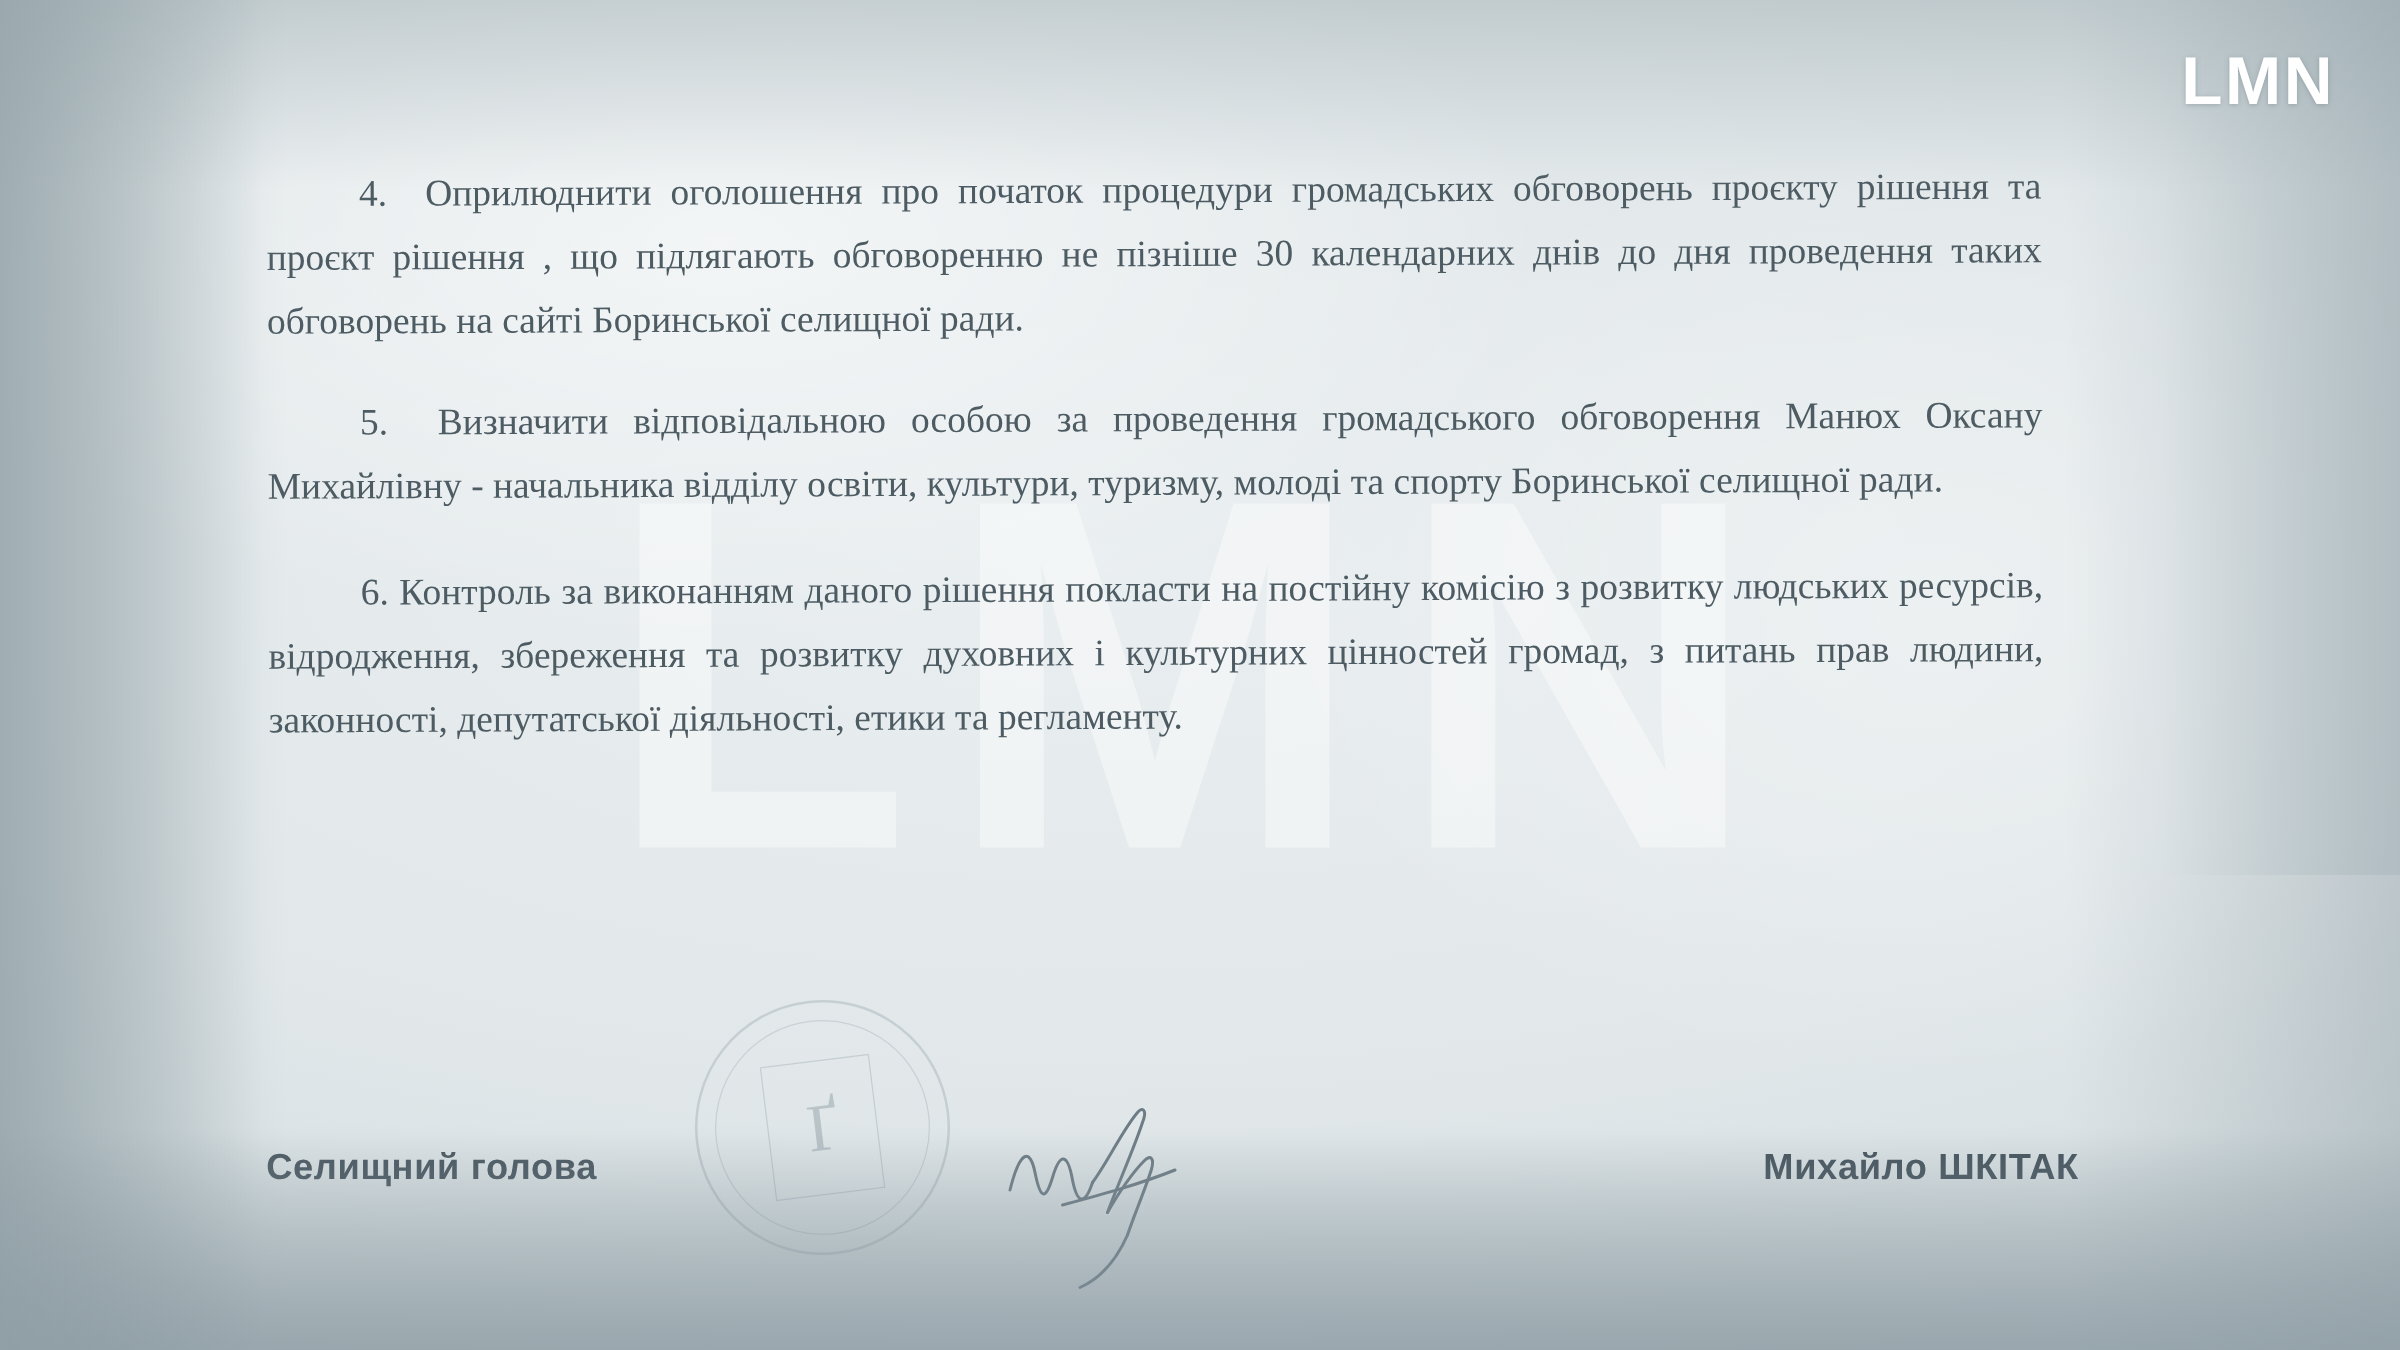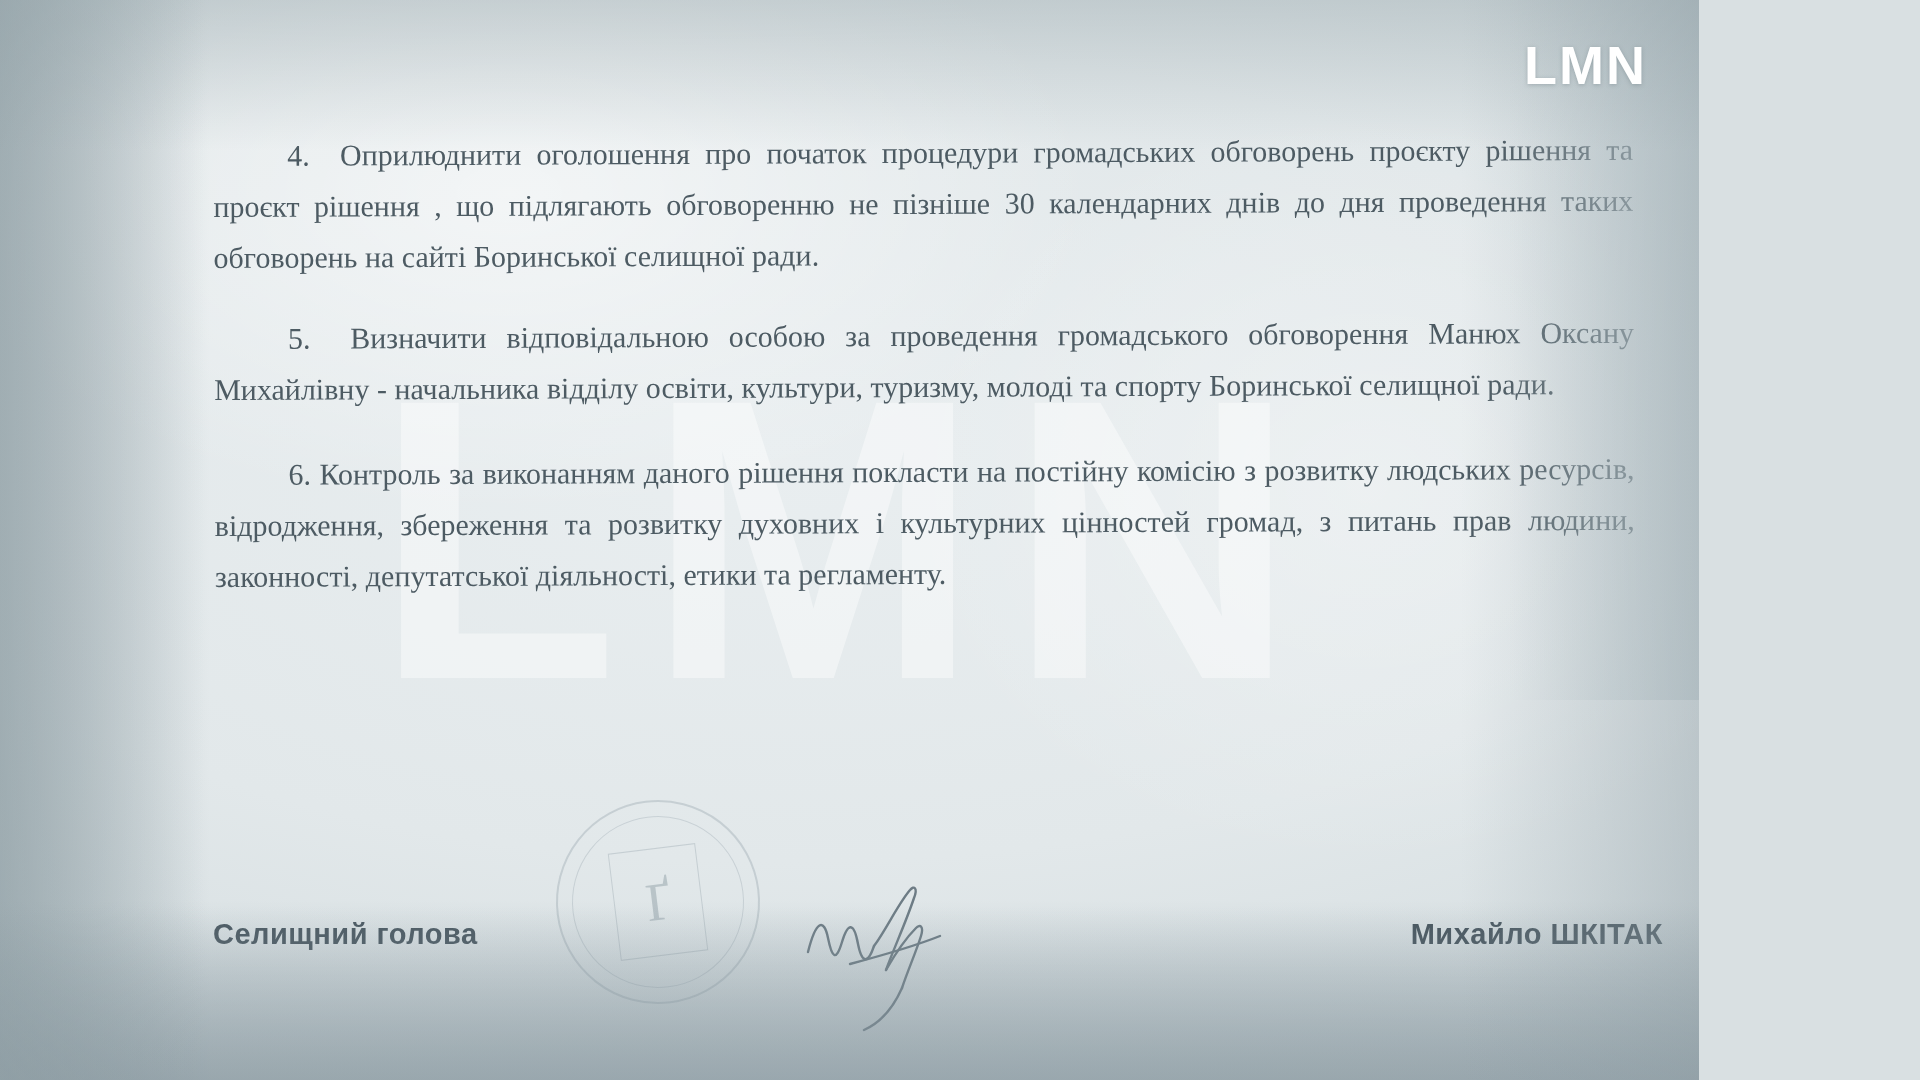--- a/index.html
+++ b/index.html
@@ -7,21 +7,21 @@
     padding: 0;
     width: 1920px;
     height: 1080px;
     overflow: hidden;
     background: #d9e0e2;
   }
 
   
   .photo {
     position: relative;
-    width: 1699px;
+    width: 1920px;
     height: 1080px;
     background:
       radial-gradient(ellipse 130% 90% at 46% 42%, #e9eef0 0%, #e2e8ea 42%, #d3dcdf 74%, #c3ced2 100%);
     overflow: hidden;
     font-family: "Liberation Serif", "DejaVu Serif", serif;
   }
   
   .sheen-a {
     position: absolute;
     left: -5%; top: -12%;

